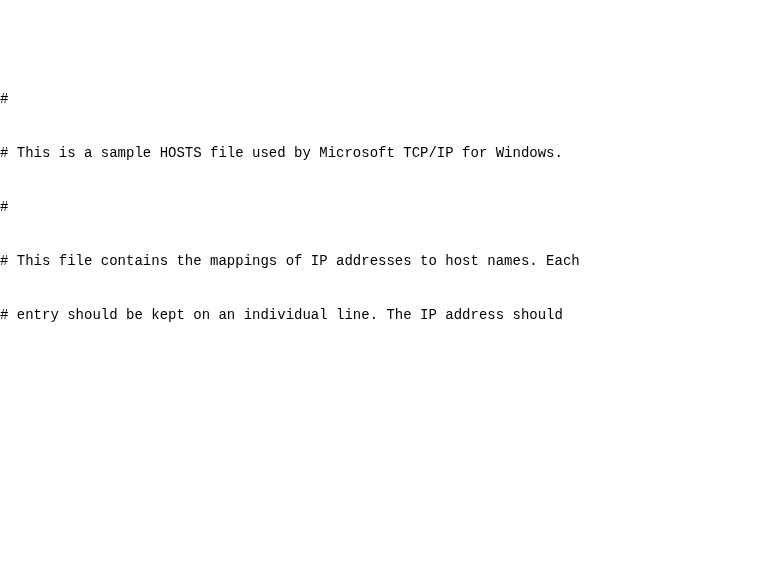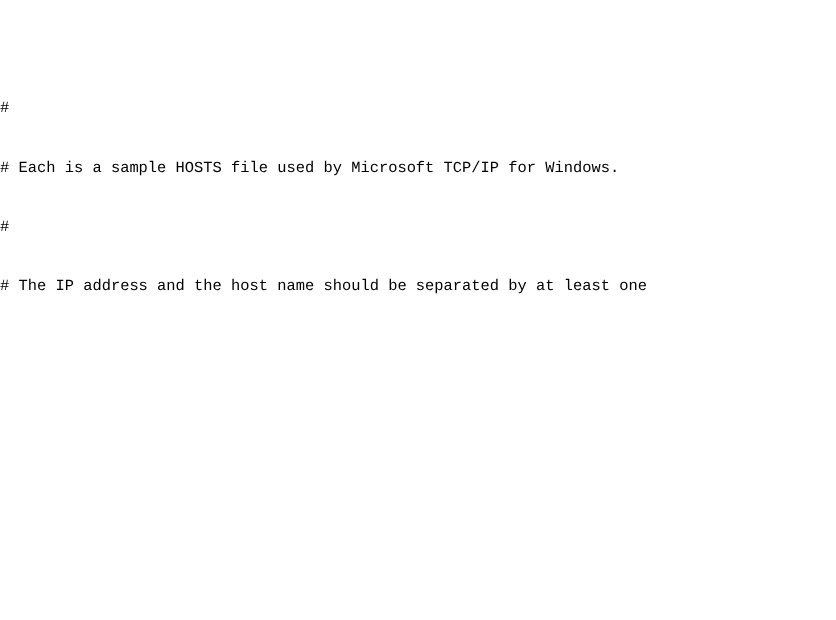--- a/index.html
+++ b/index.html
@@ -20,23 +20,24 @@
       display: block;
       min-height: 18px;
     }
   </style>
 </head>
 <body>
 
 
 <div class="container">
   <span class="line">#</span>
-  <span class="line"># Each is a sample HOSTS file used by Microsoft TCP/IP for Windows.</span>
+  <span class="line"># This is a sample HOSTS file used by Microsoft TCP/IP for Windows.</span>
   <span class="line">#</span>
-  <span class="line"># The IP address and the host name should be separated by at least one</span>
+  <span class="line"># This file contains the mappings of IP addresses to host names. Each</span>
+  <span class="line"># entry should be kept on an individual line. The IP address should</span>
   
   
   
   
   
   
   
   
   
   

